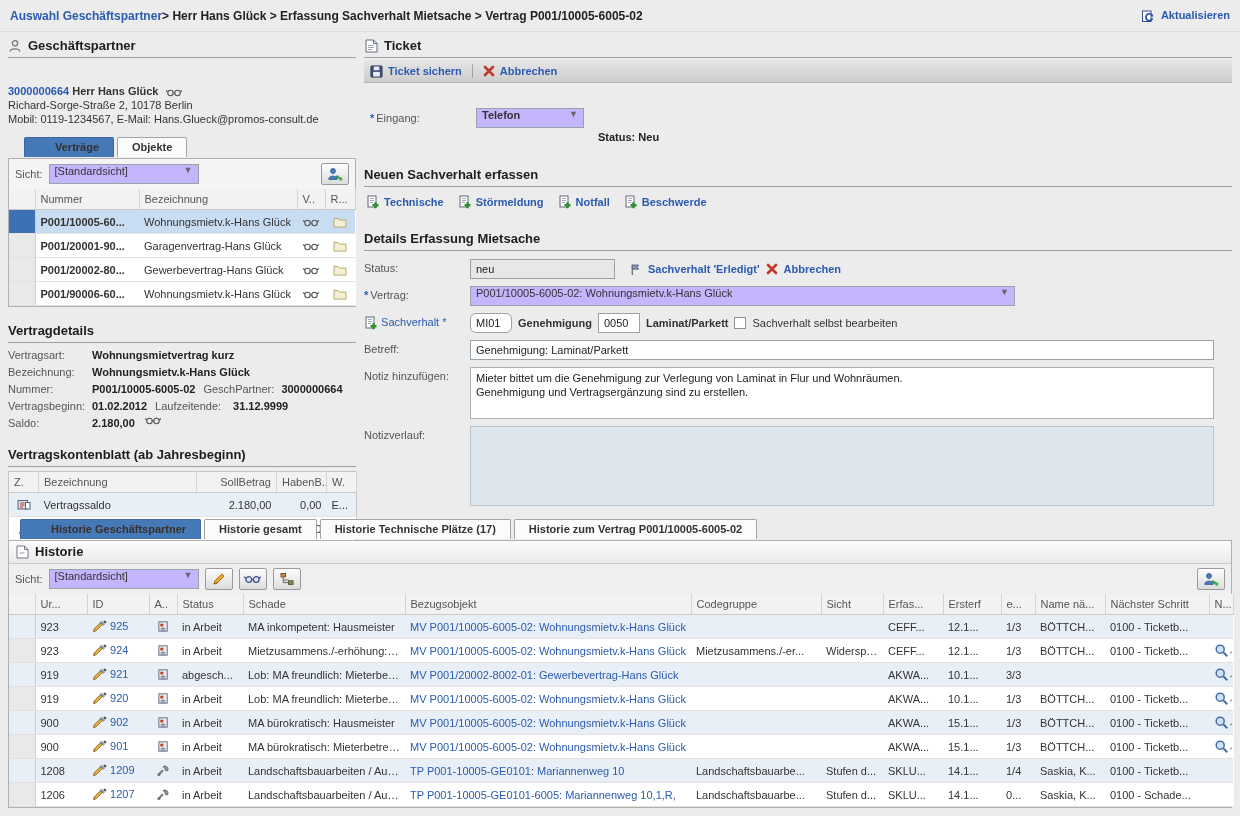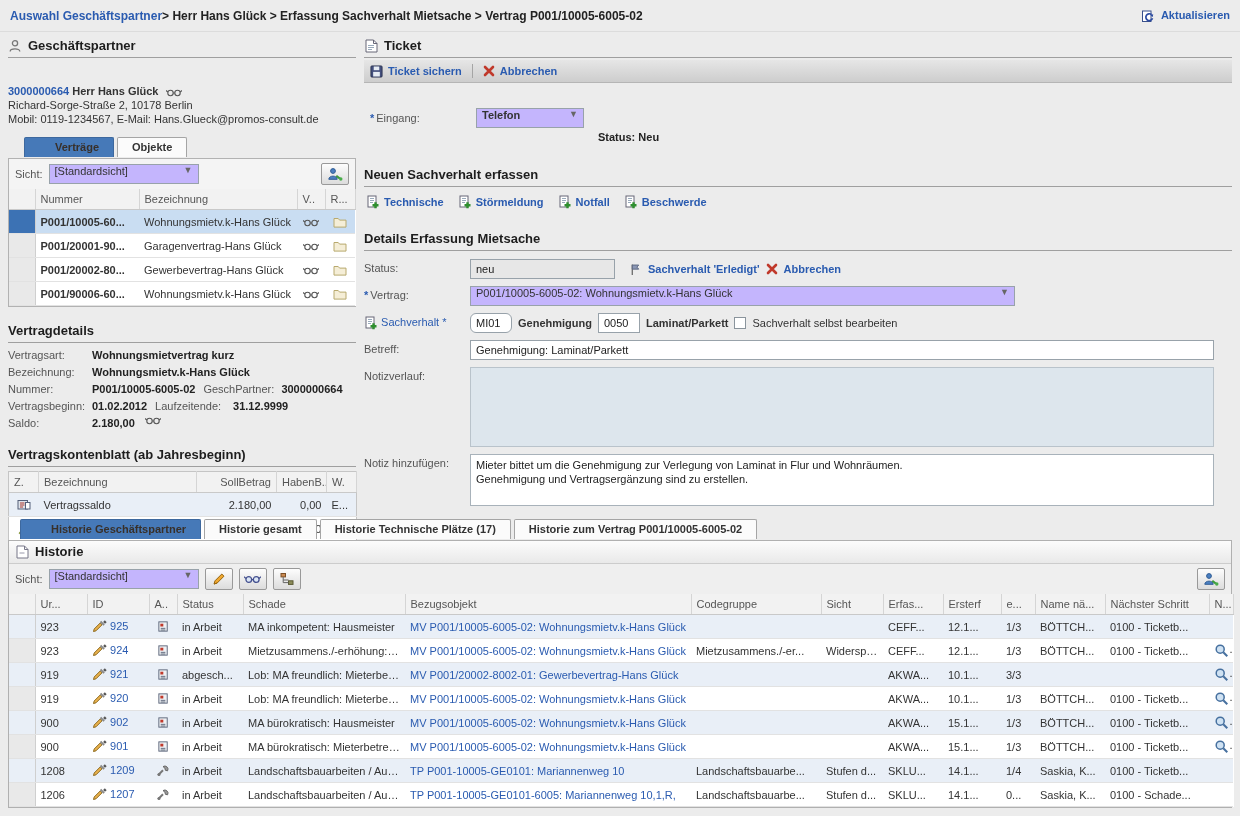--- a/index.html
+++ b/index.html
@@ -419,27 +419,27 @@
         <span class="bold">Laminat/Parkett</span>
         <span class="chk"></span>
         <span>Sachverhalt selbst bearbeiten</span>
       </span>
     </div>
     <div class="frow">
       <span class="flabel">Betreff:</span>
       <input class="txt" style="flex: 1 1 0%;" value="Genehmigung: Laminat/Parkett">
     </div>
     <div class="frow">
-      <span class="flabel">Notizverlauf:</span>
-      <textarea class="ta ro" style="height: 80px;" readonly=""></textarea>
-    </div>
-    <div class="frow">
       <span class="flabel">Notiz hinzufügen:</span>
       <textarea class="ta" style="height: 52px;">Mieter bittet um die Genehmigung zur Verlegung von Laminat in Flur und Wohnräumen.
 Genehmigung und Vertragsergänzung sind zu erstellen.</textarea>
+    </div>
+    <div class="frow">
+      <span class="flabel">Notizverlauf:</span>
+      <textarea class="ta ro" style="height: 80px;" readonly=""></textarea>
     </div>
   </div>
 </div>
 
 <div class="bottom">
   <div class="htabs" id="history-tabs"><span class="tab active">Historie Geschäftspartner</span><span class="tab">Historie gesamt</span><span class="tab">Historie Technische Plätze (17)</span><span class="tab">Historie zum Vertrag P001/10005-6005-02</span></div>
   <div class="hpanel">
     <div class="hpanel-head">
       <span class="icn"><svg width="14" height="14" viewBox="0 0 14 14">
             <path d="M2 1h7.5L13 4.5V13H2z" fill="#fff" stroke="#778"></path>

